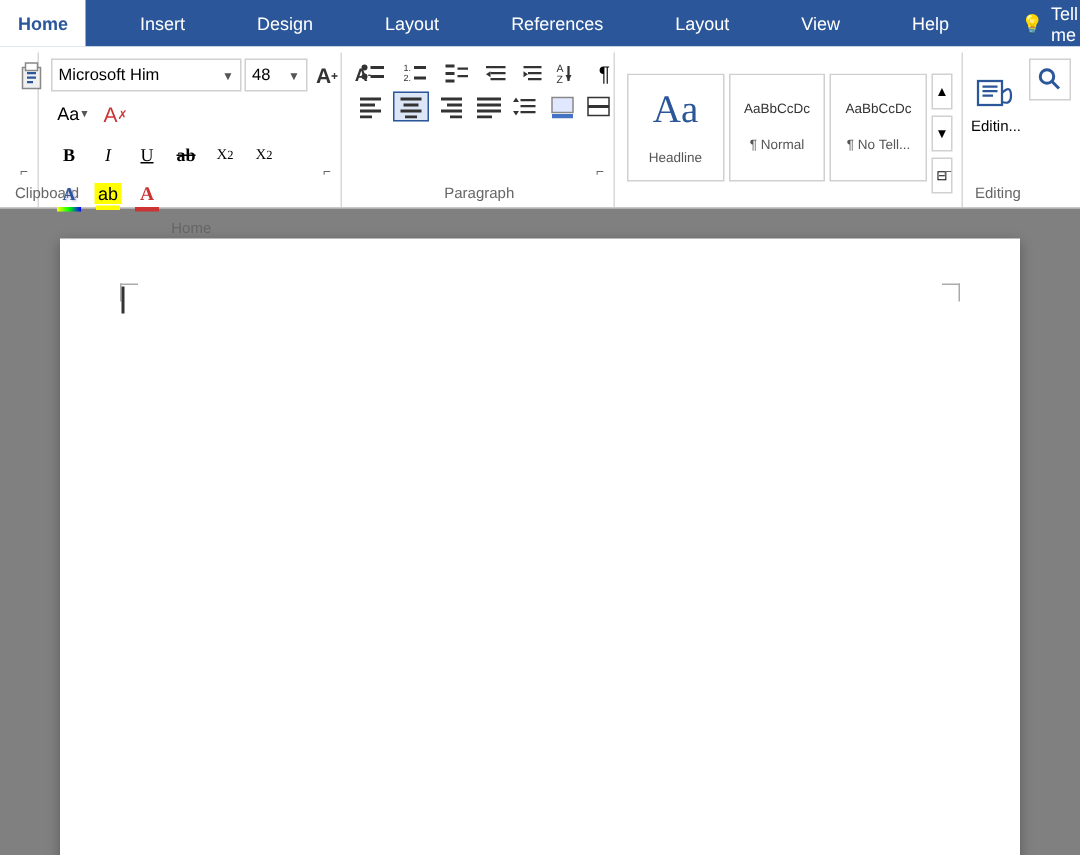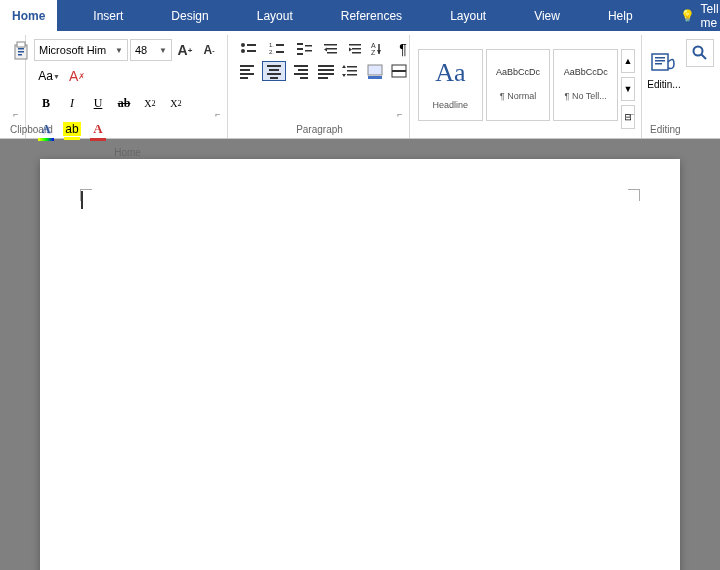--- a/index.html
+++ b/index.html
@@ -95,21 +95,21 @@
 
     .font-selector {
       display: flex;
       align-items: center;
       border: 1px solid #d0d0d0;
       background: white;
       height: 22px;
       padding: 0 4px;
       cursor: pointer;
       font-size: 11px;
-      width: 94px;
+      width: 127px;
       justify-content: space-between;
     }
 
     .font-size-selector {
       display: flex;
       align-items: center;
       border: 1px solid #d0d0d0;
       background: white;
       height: 22px;
       padding: 0 4px;

